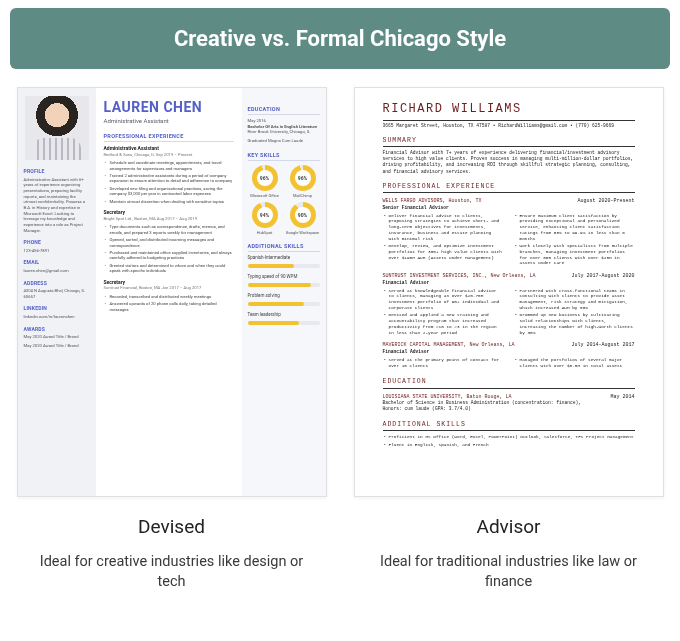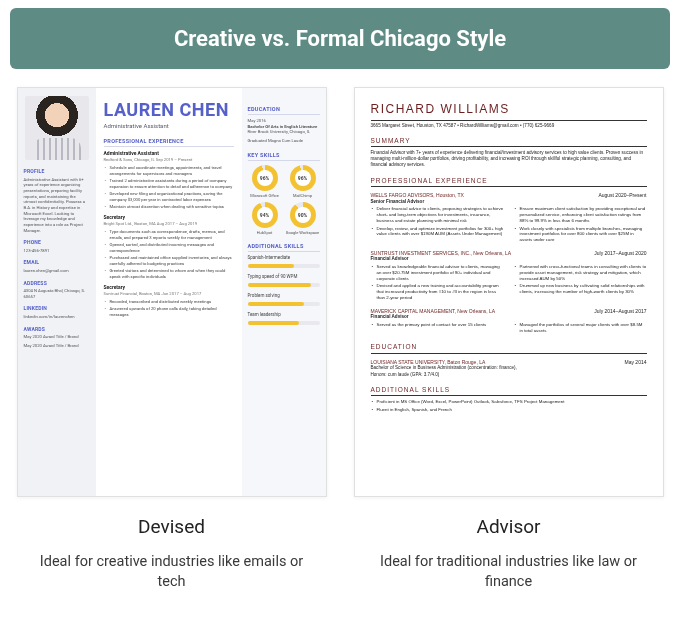--- a/index.html
+++ b/index.html
@@ -65,21 +65,21 @@
     position:absolute; bottom:0; left:8px; right:8px; height:22px;
     background: repeating-linear-gradient(90deg,#e8e8ec 0 4px,#b9b9c4 4px 6px);
     border-radius: 10px 10px 0 0;
   }
   .cr-h { color:#5560c8; font-weight:700; font-size:5px; text-transform:uppercase; margin:6px 0 2px; letter-spacing:.2px;}
   .cr-txt { color:#555; font-size:4.2px; line-height:1.35; }
   .cr-mid {
     flex: 1;
     padding: 10px 8px;
   }
-  .cr-name { color:#5560c8; font-weight:700; font-size:18px; letter-spacing:.5px; }
+  .cr-name { color:#5560c8; font-weight:700; font-size:14px; letter-spacing:.5px; }
   .cr-title { color:#5b5b6b; font-size:6px; margin-top:1px; }
   .cr-sec { color:#5560c8; font-size:5.5px; font-weight:700; text-transform:uppercase; border-bottom:1px solid #d5d7ea; padding-bottom:1px; margin:8px 0 3px; letter-spacing:.3px; }
   .cr-job { font-size:5px; font-weight:700; color:#222; }
   .cr-meta { font-size:4.2px; color:#777; margin-bottom:3px; }
   .cr-bul { font-size:4.2px; color:#444; margin-left:6px; position:relative; margin-bottom:2px; }
   .cr-bul::before { content:"•"; position:absolute; left:-5px; color:#5560c8; }
   .cr-right {
     width: 84px;
     background: #f6f7fb;
     padding: 10px 6px;
@@ -93,21 +93,21 @@
     position:relative;
   }
   .ring::after{ content:""; position:absolute; inset:5px; background:#fff; border-radius:50%; }
   .ring span{ position:absolute; inset:0; display:flex; align-items:center; justify-content:center; font-size:5px; font-weight:700; color:#444; z-index:1;}
   .donut label{ font-size:4px; color:#555; display:block; margin-top:2px;}
   .bar { height:4px; background:#e8e8ee; border-radius:2px; margin:3px 0 6px; position:relative; }
   .bar i{ position:absolute; inset:0; width:var(--w,70%); background:#f2c233; border-radius:2px; }
   .skill-lbl{ font-size:4.5px; color:#444; }
 
   
-  .fr { padding: 14px 16px; font-family: Liberation Sans, sans-serif; color:#222; }
+  .fr { padding: 14px 28px; font-family: Liberation Mono, monospace; color:#222; }
   .fr-name { color:#6d1f1f; font-size:12px; letter-spacing:1.5px; font-weight:400; }
   .fr-rule { border:0; border-top:1px solid #333; margin:2px 0 2px; }
   .fr-contact { font-size:4.6px; color:#222; }
   .fr-sec { color:#6d1f1f; font-size:6.5px; letter-spacing:1px; font-weight:400; margin:8px 0 1px; }
   .fr-sub { border:0; border-top:.5px solid #333; margin-bottom:3px; }
   .fr-p { font-size:4.6px; line-height:1.35; }
   .fr-job { display:flex; justify-content:space-between; font-size:5px; margin-top:5px; }
   .fr-job b{ color:#6d1f1f; font-weight:400; }
   .fr-job .dt{ color:#222; }
   .fr-role { font-size:4.6px; font-weight:700; margin-bottom:2px; }
@@ -227,21 +227,21 @@
             <i style="--w:78%"></i>
           </div>
         <div class="skill-lbl">Team leadership</div>
           <div class="bar">
             <i style="--w:72%"></i>
           </div>
       </div>
     </div>
 
     <div class="cap-title">Devised</div>
-    <div class="cap-desc">Ideal for creative industries like emails or tech</div>
+    <div class="cap-desc">Ideal for creative industries like design or tech</div>
   </div>
 
   <div class="col">
     <div class="resume-card fr">
       <div class="fr-name">RICHARD WILLIAMS</div>
       <hr class="fr-rule">
       <div class="fr-contact">3665 Margaret Street, Houston, TX 47587 • RichardWilliams@gmail.com • (770) 625-9669</div>
 
       <div class="fr-sec">SUMMARY</div>
       <hr class="fr-sub">

